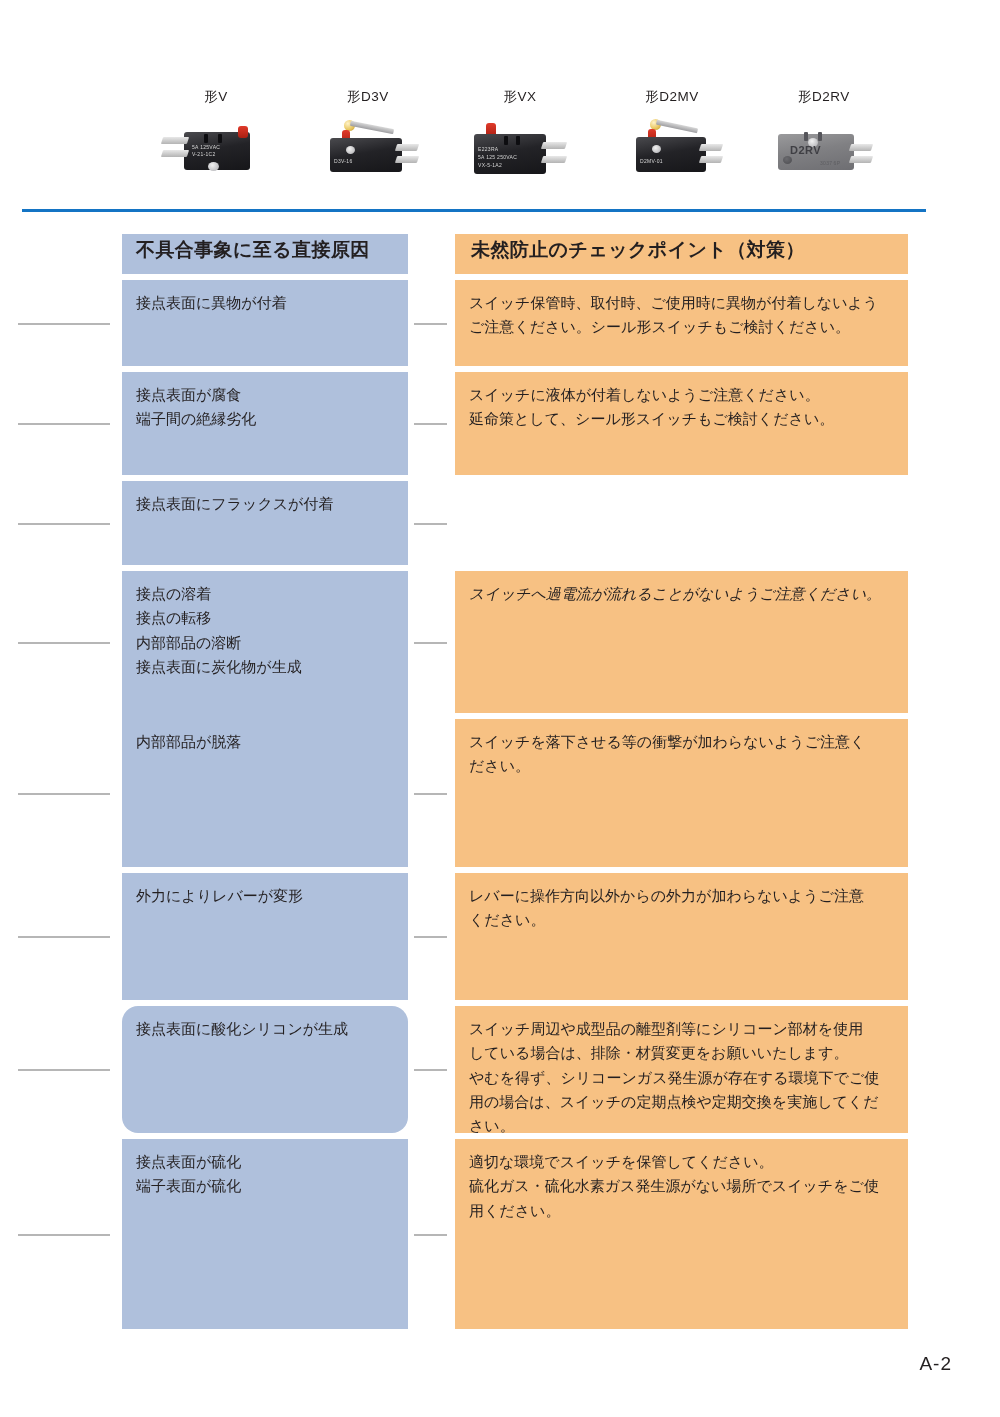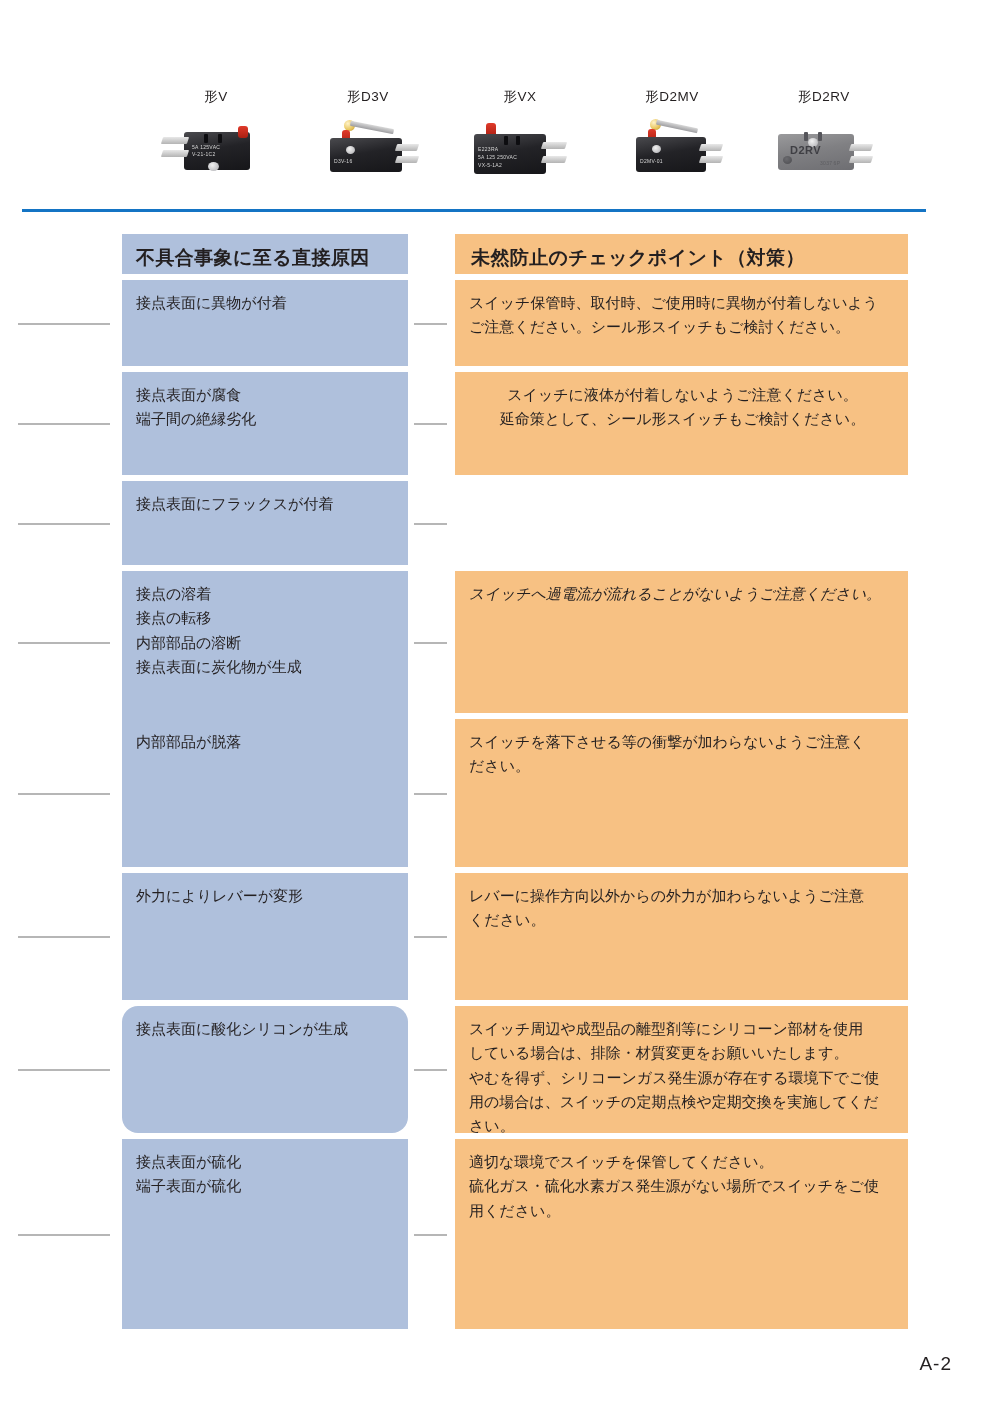--- a/index.html
+++ b/index.html
@@ -139,21 +139,21 @@
   }
   .cell-action {
     position: absolute;
     left: 455px;
     width: 453px;
     background: #f7c183;
   }
   .row-head .cell {
     font-size: 19px;
     font-weight: 700;
-    padding-top: 9px;
+    padding-top: 1px;
     letter-spacing: .4px;
   }
   .row-head .cell-action { padding-left: 16px; }
 
   
   .connector-left {
     position: absolute;
     left: 18px;
     width: 92px;
     height: 2px;
@@ -272,21 +272,21 @@
     <div class="cell cell-cause" style="height:86px;">接点表面に異物が付着</div>
     <div class="cell cell-action" style="height:86px;">スイッチ保管時、取付時、ご使用時に異物が付着しないよう
 ご注意ください。シール形スイッチもご検討ください。</div>
   </div>
 
   <div class="matrix-row" style="height:103px;">
     <div class="connector-left" style="top:51px;"></div>
     <div class="connector-mid" style="top:51px;"></div>
     <div class="cell cell-cause" style="height:103px;">接点表面が腐食
 端子間の絶縁劣化</div>
-    <div class="cell cell-action" style="height:103px;text-align:center;">スイッチに液体が付着しないようご注意ください。
+    <div class="cell cell-action" style="height:103px;">スイッチに液体が付着しないようご注意ください。
 延命策として、シール形スイッチもご検討ください。</div>
   </div>
 
   <div class="matrix-row" style="height:84px;">
     <div class="connector-left" style="top:42px;"></div>
     <div class="connector-mid" style="top:42px;"></div>
     <div class="cell cell-cause" style="height:84px;">接点表面にフラックスが付着</div>
   </div>
 
   <div class="matrix-row" style="height:142px;">

